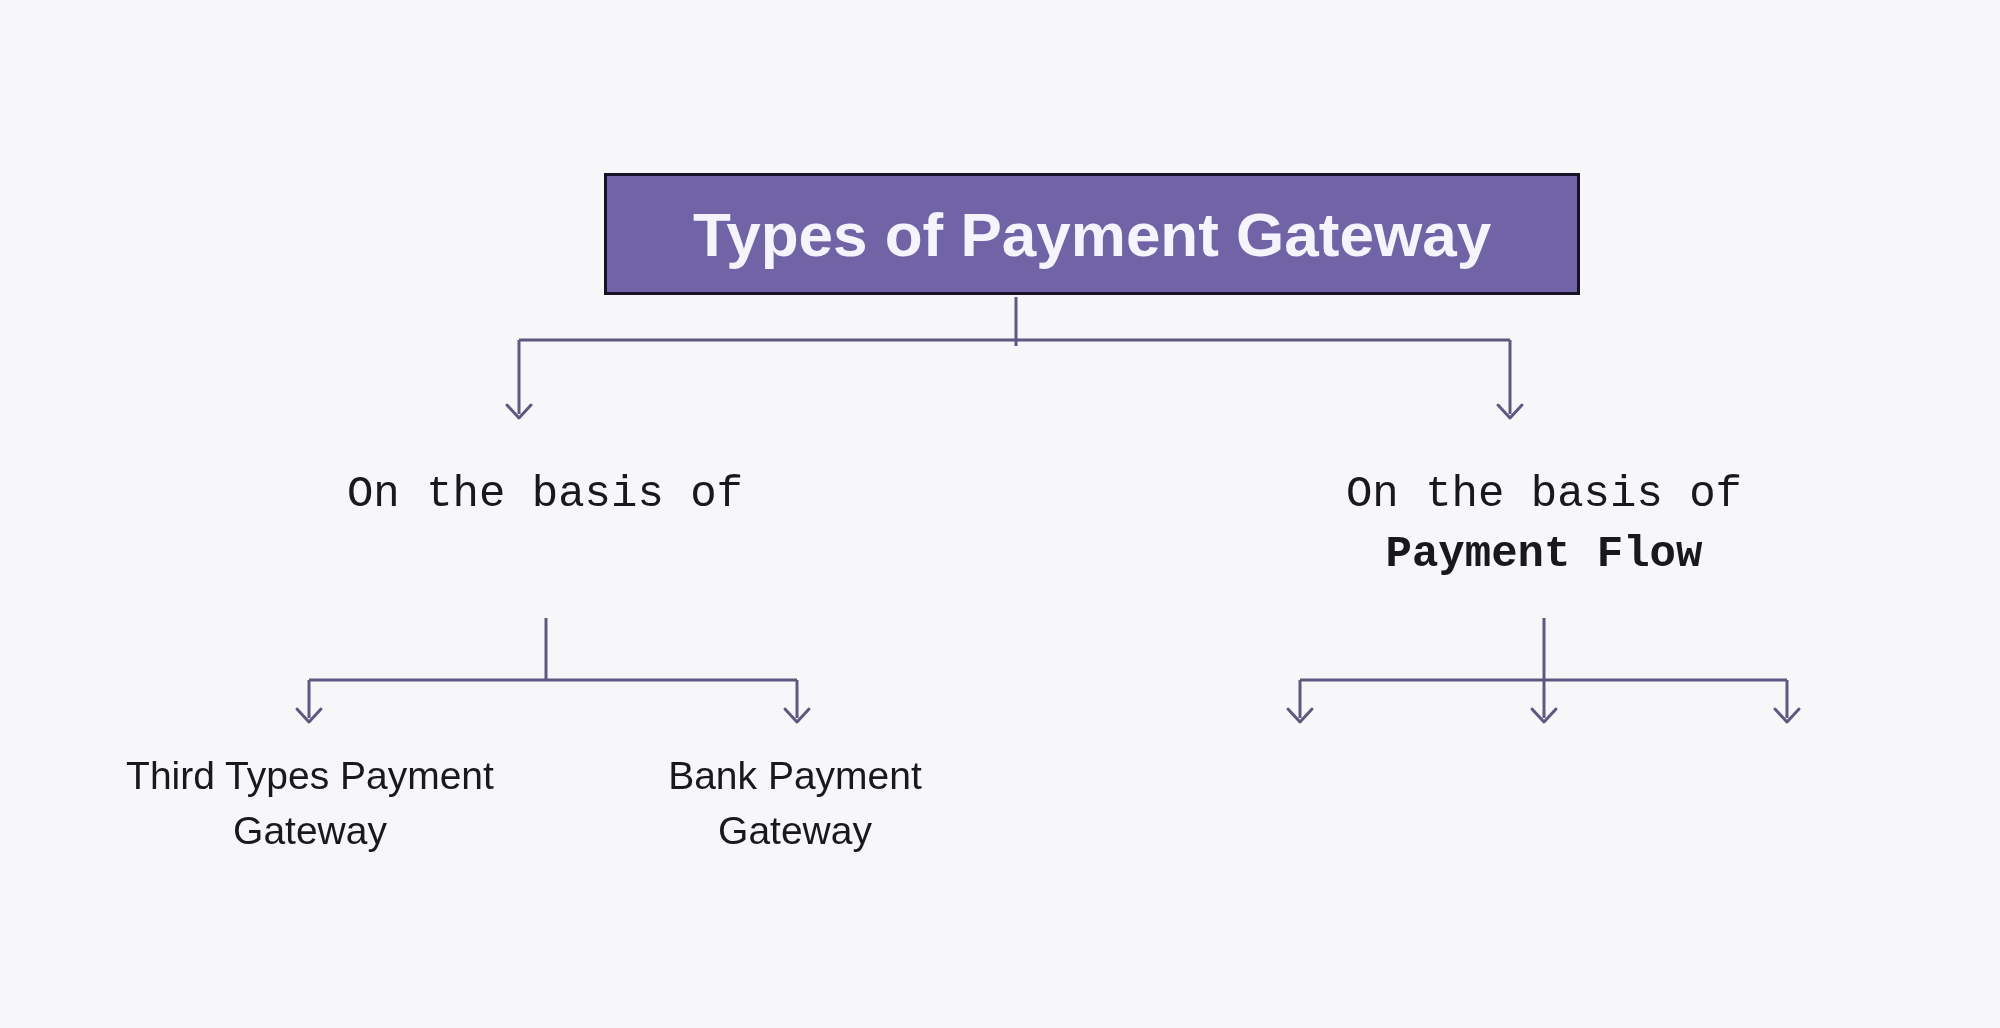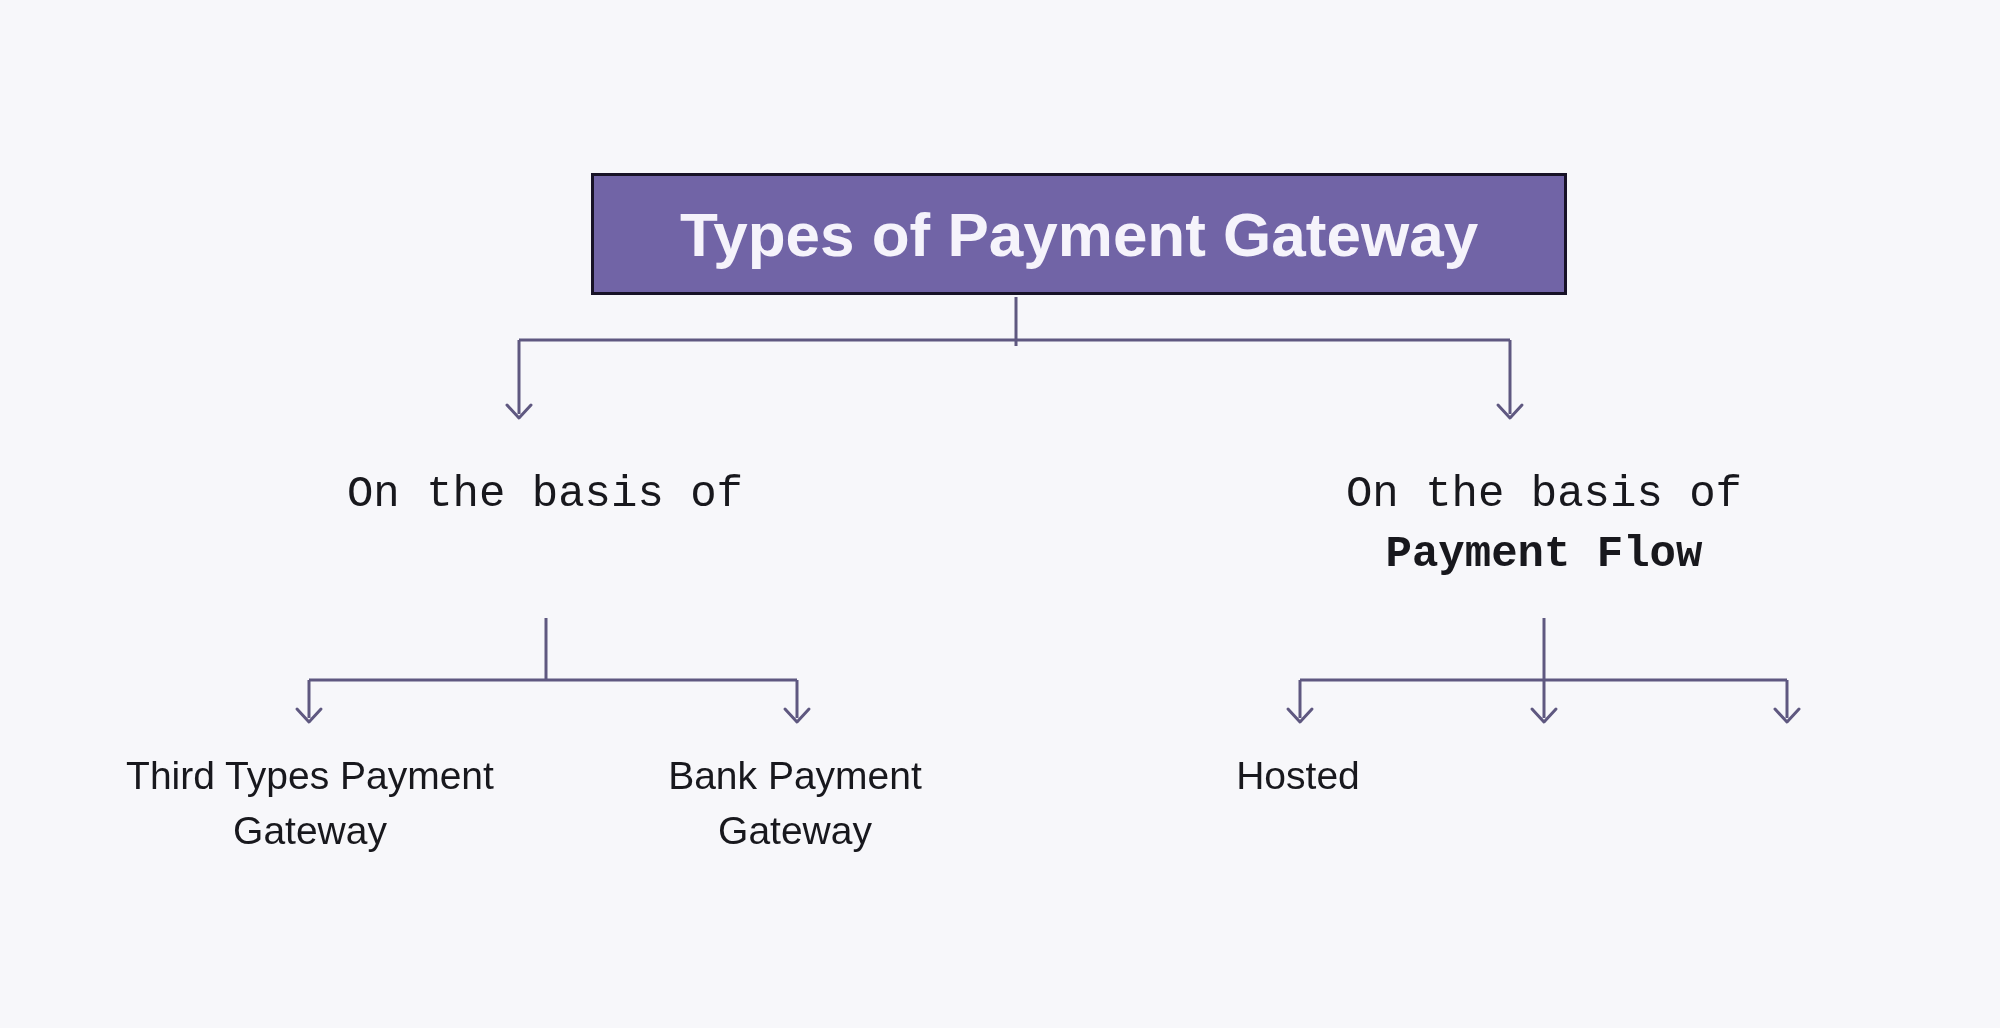--- a/index.html
+++ b/index.html
@@ -33,21 +33,21 @@
     stroke: var(--line);
     stroke-width: 3;
     fill: none;
   }
   .connectors polyline.chevron {
     stroke-linecap: round;
     stroke-linejoin: round;
   }
   .title-box {
     position: absolute;
-    left: 591px;
+    left: 604px;
     top: 173px;
     width: 976px;
     height: 122px;
     background: var(--box_fill);
     border: 3px solid var(--box_border);
     display: flex;
     align-items: center;
     justify-content: center;
   }
   .title-text {
@@ -137,19 +137,16 @@
   <div class="leaf third-party">
     <span class="line">Third Types Payment</span>
     <span class="line">Gateway</span>
   </div>
 
   <div class="leaf bank">
     <span class="line">Bank Payment</span>
     <span class="line">Gateway</span>
   </div>
 
-  <div class="leaf hosted">
-    <span class="line">Hosted</span>
-  </div>
 
 
 
 </div>
 
 </body></html>

